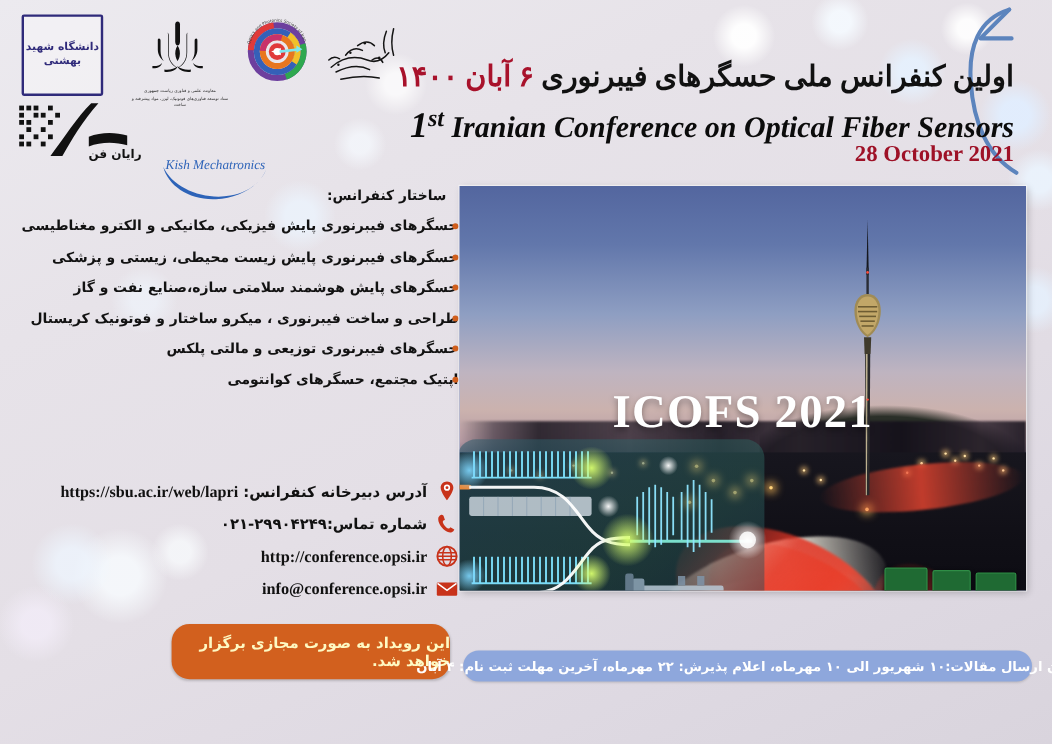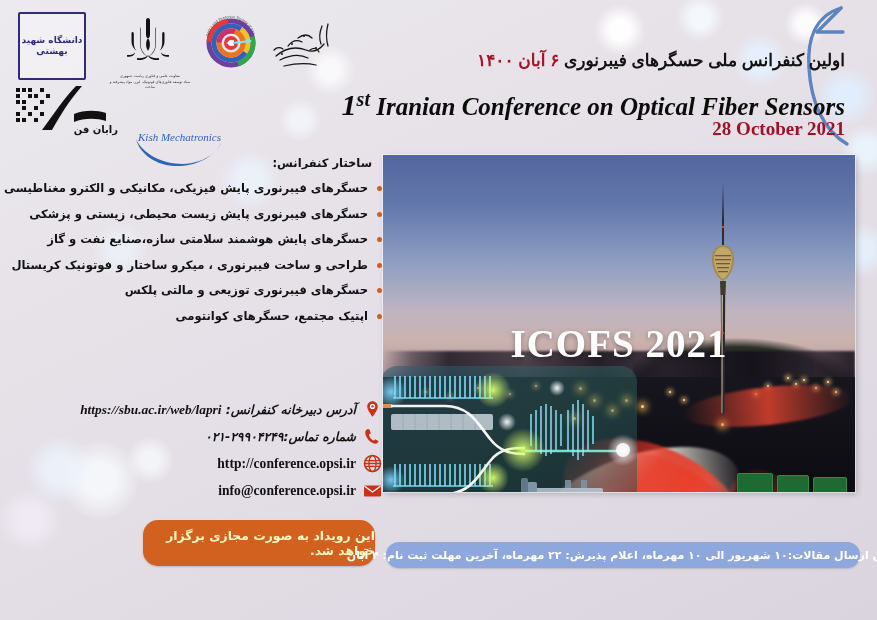--- a/index.html
+++ b/index.html
@@ -53,22 +53,22 @@
   .rayanfan-cap{
     left:12px;top:124px;width:106px;text-align:right;direction:rtl;
     color:#111;font-weight:bold;font-size:10px;
   }
   .kish{left:130px;top:84px;width:96px;height:46px;margin-top:41px;}
 
   
   .swoosh{position:absolute;right:18px;top:2px;width:62px;height:148px;}
   .title-fa{
     position:absolute;right:32px;top:50px;direction:rtl;
-    font-size:17px;font-weight:bold;color:#111;white-space:nowrap;
-    font-family:Liberation Sans, sans-serif;
+    font-size:24px;font-weight:bold;color:#111;white-space:nowrap;
+    font-family:Liberation Serif, serif;
   }
   .title-fa .date-fa{color:#a8122b;}
   .title-en{
     position:absolute;right:32px;top:88px;white-space:nowrap;
     font-family:"Liberation Serif","DejaVu Serif",serif;
     font-style:italic;font-weight:bold;font-size:25px;color:#0b0b0b;
   }
   .title-en .ord-num{font-size:30px;}
   .title-en .ord-sup{font-size:20px;vertical-align:super;}
   .date-en{
@@ -80,39 +80,39 @@
   
   .topics-head{
     position:absolute;right:505px;top:156px;direction:rtl;
     font-weight:bold;font-size:11.5px;color:#111;
   }
   .topics{
     position:absolute;right:495px;top:176px;width:370px;
     direction:rtl;list-style:none;margin:0;padding:0;
   }
   .topics li{
-    position:relative;padding-right:14px;margin-bottom:0px;
+    position:relative;margin-bottom:0px;
     font-weight:bold;font-size:11.6px;color:#121212;
     line-height:25.6px;white-space:nowrap;text-align:right;
   }
   .topics li:before{
     content:"";position:absolute;right:0;top:10px;
     width:5px;height:5px;border-radius:50%;background:#d2601e;
   }
 
   
   .contact{position:absolute;right:495px;top:396px;width:372px;direction:rtl;}
   .crow{display:flex;align-items:center;justify-content:flex-start;
         gap:7px;height:27px;}
   .cicon{width:19px;height:19px;flex:0 0 19px;}
   .ctext{
     font-family:"Liberation Serif","DejaVu Serif",serif;
     font-weight:bold;font-size:13.6px;color:#111;white-space:nowrap;
   }
-  .ctext.fa{font-family:"DejaVu Sans",sans-serif;font-size:12.4px;font-style:italic;}
+  .ctext.fa{font-family:"DejaVu Sans",sans-serif;font-size:12.4px;}
   .ctext .ltr{direction:ltr;display:inline-block;
     font-family:"Liberation Serif","DejaVu Serif",serif;font-size:13.4px;}
 
   .virtual-btn{
     position:absolute;left:143px;top:520px;width:232px;height:46px;
     background:#d2601e;border-radius:15px;color:#fef9c3;direction:rtl;
     display:flex;align-items:center;justify-content:center;
     font-weight:bold;font-size:12.4px;
     box-shadow:0 1px 2px rgba(0,0,0,.18);
   }

